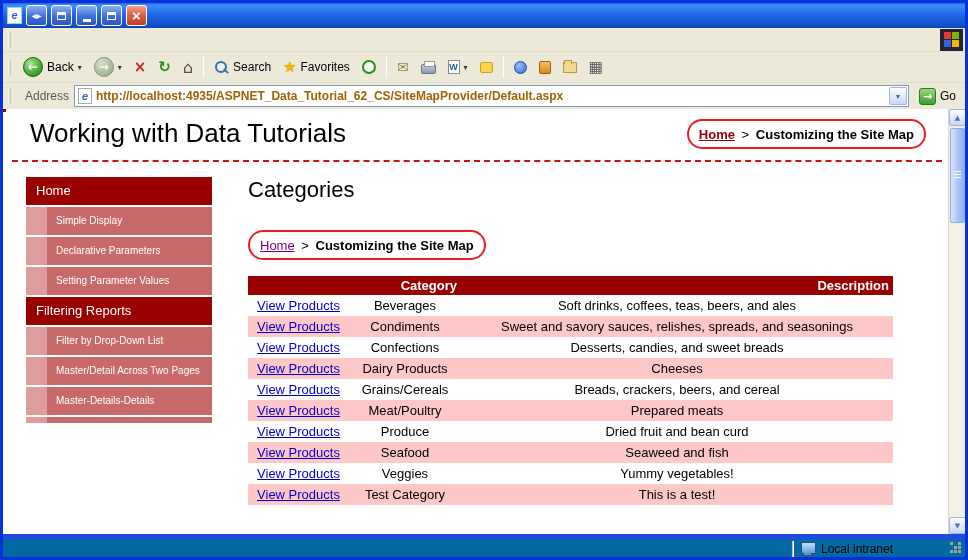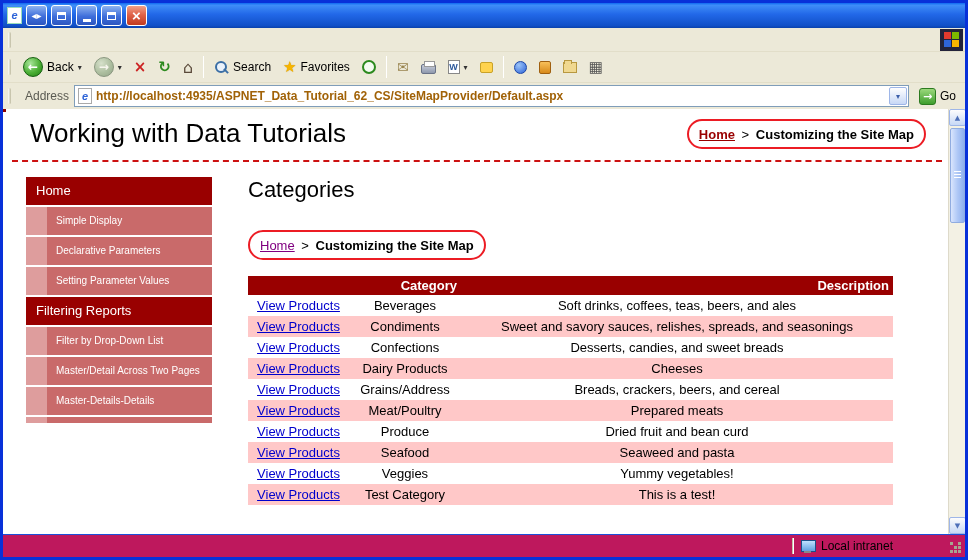--- a/index.html
+++ b/index.html
@@ -131,21 +131,21 @@
   .sb-btn { position:absolute; left:0; width:17px; height:17px; border:1px solid #9EB6E8; border-radius:2px;
     background:linear-gradient(180deg,#FDFDFD,#C7D8F6); color:#4D6FB8; font-size:7px;
     display:flex; align-items:center; justify-content:center; }
   .sb-btn.up { top:0; } .sb-btn.down { bottom:0; }
   .sb-thumb { position:absolute; top:19px; left:1px; width:15px; height:95px; border-radius:2px;
     border:1px solid #90ACE0; background:linear-gradient(90deg,#D9E5FD,#AFC8F6 50%,#8FB0EE); }
   .sb-thumb::after { content:""; position:absolute; left:3px; top:42px; width:7px; height:9px;
     background:repeating-linear-gradient(180deg,#fff 0 1px,rgba(0,0,0,0) 1px 3px); }
 
   
-  .statusbar { height:23px; flex:0 0 23px; background:#be185d; border-top:1px solid #1d4ed8;
+  .statusbar { height:23px; flex:0 0 23px; background:#0369a1; border-top:6px solid #1d4ed8;
     display:flex; align-items:center; padding:2px 2px 2px 4px; gap:3px; font-size:12px; }
   .sb-left { flex:1; }
   .etch { width:2px; height:16px; border-left:1px solid #C4C0A8; border-right:1px solid #fff; }
   .zone { display:flex; align-items:center; gap:5px; width:150px; padding-left:4px; }
   .pc-icon { width:15px; height:13px; position:relative; }
   .pc-icon::before { content:""; position:absolute; left:0; top:0; width:13px; height:10px;
     border:1px solid #1B4F8A; background:linear-gradient(#BFE0FF,#5E9FE0); }
   .pc-icon::after { content:""; position:absolute; left:3px; bottom:0; width:7px; height:2px; background:#888; }
   .rgrip { width:13px; height:13px; position:relative; align-self:flex-end; }
   .rgrip::before { content:""; position:absolute; left:0; top:0; width:3px; height:3px; background:#A8A490;
@@ -344,37 +344,37 @@
                     <td class="cat-cell">Confections</td>
                     <td class="desc-cell">Desserts, candies, and sweet breads</td>
                   </tr>
                   <tr class="alt">
                     <td class="link-cell"><a class="vp" href="#">View Products</a></td>
                     <td class="cat-cell">Dairy Products</td>
                     <td class="desc-cell">Cheeses</td>
                   </tr>
                   <tr>
                     <td class="link-cell"><a class="vp" href="#">View Products</a></td>
-                    <td class="cat-cell">Grains/Address</td>
+                    <td class="cat-cell">Grains/Cereals</td>
                     <td class="desc-cell">Breads, crackers, beers, and cereal</td>
                   </tr>
                   <tr class="alt">
                     <td class="link-cell"><a class="vp" href="#">View Products</a></td>
                     <td class="cat-cell">Meat/Poultry</td>
                     <td class="desc-cell">Prepared meats</td>
                   </tr>
                   <tr>
                     <td class="link-cell"><a class="vp" href="#">View Products</a></td>
                     <td class="cat-cell">Produce</td>
                     <td class="desc-cell">Dried fruit and bean curd</td>
                   </tr>
                   <tr class="alt">
                     <td class="link-cell"><a class="vp" href="#">View Products</a></td>
                     <td class="cat-cell">Seafood</td>
-                    <td class="desc-cell">Seaweed and pasta</td>
+                    <td class="desc-cell">Seaweed and fish</td>
                   </tr>
                   <tr>
                     <td class="link-cell"><a class="vp" href="#">View Products</a></td>
                     <td class="cat-cell">Veggies</td>
                     <td class="desc-cell">Yummy vegetables!</td>
                   </tr>
                   <tr class="alt">
                     <td class="link-cell"><a class="vp" href="#">View Products</a></td>
                     <td class="cat-cell">Test Category</td>
                     <td class="desc-cell">This is a test!</td>

